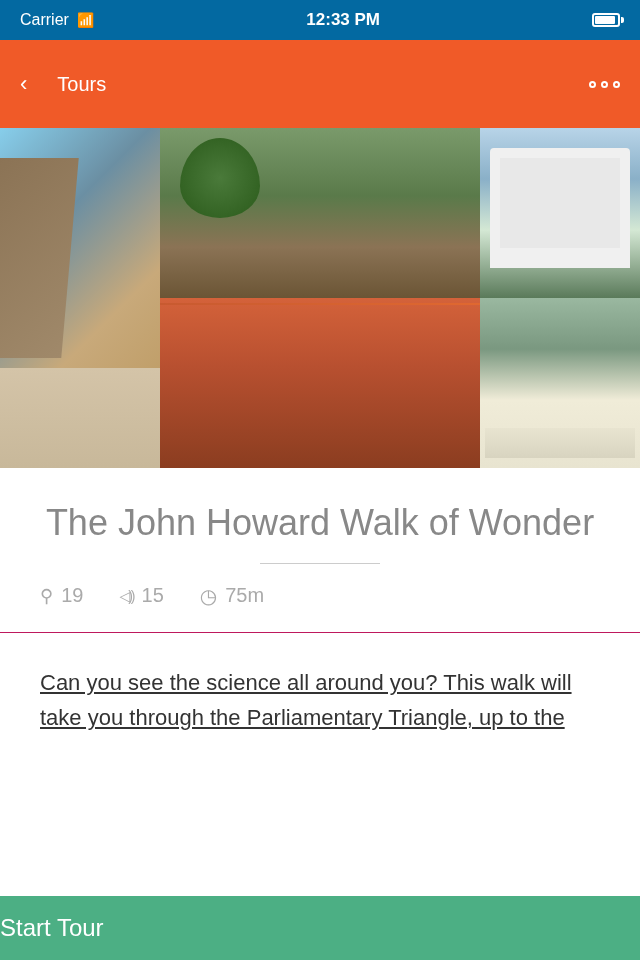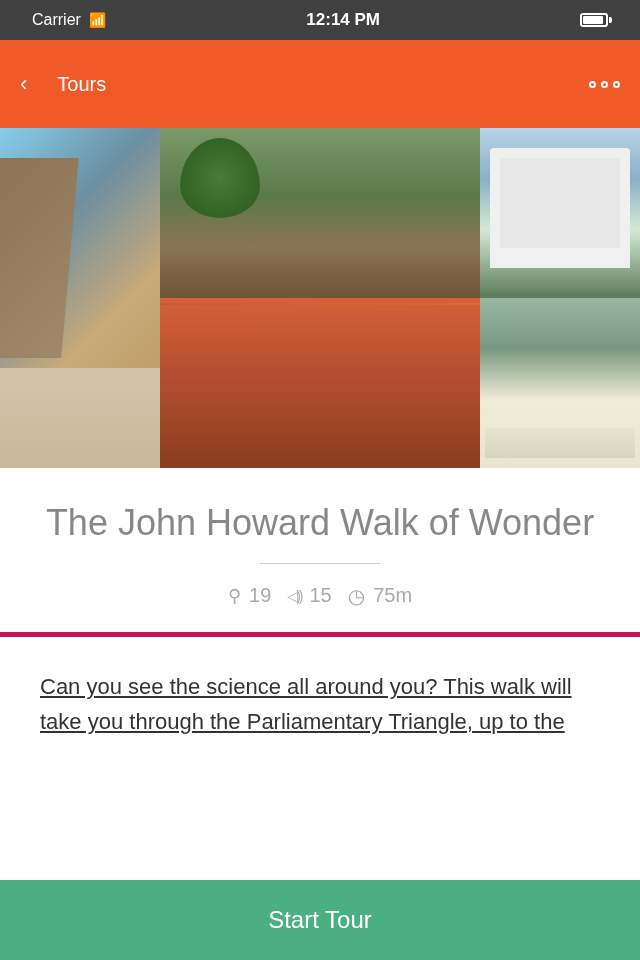--- a/index.html
+++ b/index.html
@@ -10,25 +10,25 @@
       font-family: -apple-system, 'Helvetica Neue', Helvetica, Arial, sans-serif;
       background: #fff;
       overflow: hidden;
       position: relative;
     }
 
     
     .status-bar {
       width: 100%;
       height: 40px;
-      background: #404040;
+      background: #0369a1;
       display: flex;
       align-items: center;
       justify-content: space-between;
-      padding: 0 32px;
+      padding: 0 20px;
     }
     .status-bar-left {
       display: flex;
       align-items: center;
       gap: 8px;
       font-size: 16px;
       color: #fff;
       font-weight: 500;
     }
     .status-bar-center {
@@ -235,41 +235,41 @@
       left: 5px;
       right: 5px;
       height: 30px;
       background: linear-gradient(0deg, #D8D4C0 0%, #E8E4D0 100%);
     }
 
     
     .tour-info {
       padding: 32px 40px 24px;
       text-align: center;
-      border-bottom: 5px solid #be185d;
+      border-bottom: 1px solid #be185d;
     }
     .tour-title {
       font-size: 36px;
       font-weight: 200;
       color: #888;
       line-height: 1.3;
       margin-bottom: 16px;
       font-family: 'Helvetica Neue', Helvetica, Arial, sans-serif;
     }
     .tour-divider {
       width: 120px;
       height: 1px;
       background: #CCC;
       margin: 0 auto 20px;
     }
     .tour-stats {
       display: flex;
       align-items: center;
-      justify-content: center;
-      gap: 16px;
+      justify-content: flex-start;
+      gap: 36px;
     }
     .stat-item {
       display: flex;
       align-items: center;
       gap: 8px;
     }
     .stat-icon {
       color: #AAA;
       font-size: 18px;
     }
@@ -287,25 +287,24 @@
       color: #333;
       text-decoration: underline;
     }
 
     
     .start-tour-btn {
       position: absolute;
       bottom: 0;
       left: 0;
       right: 0;
-      height: 80px;
+      height: 64px;
       background: #4CAF84;
       display: flex;
       align-items: center;
-      justify-content: center;
       cursor: pointer;
     }
     .start-tour-label {
       font-size: 24px;
       font-weight: 500;
       color: #fff;
     }
 
     
     .icon-pin::before {
@@ -326,21 +325,21 @@
     }
   </style>
 </head>
 <body>
 
 <div class="status-bar">
   <div class="status-bar-left">
     <span>Carrier</span>
     <span style="font-size:14px;">📶</span>
   </div>
-  <div class="status-bar-center">12:14 PM</div>
+  <div class="status-bar-center">12:33 PM</div>
   <div class="status-bar-right">
     <div class="battery-icon">
       <div class="battery-fill"></div>
     </div>
   </div>
 </div>
 
 <div class="nav-bar">
   <div class="nav-back">
     <span class="nav-back-chevron">‹</span>

